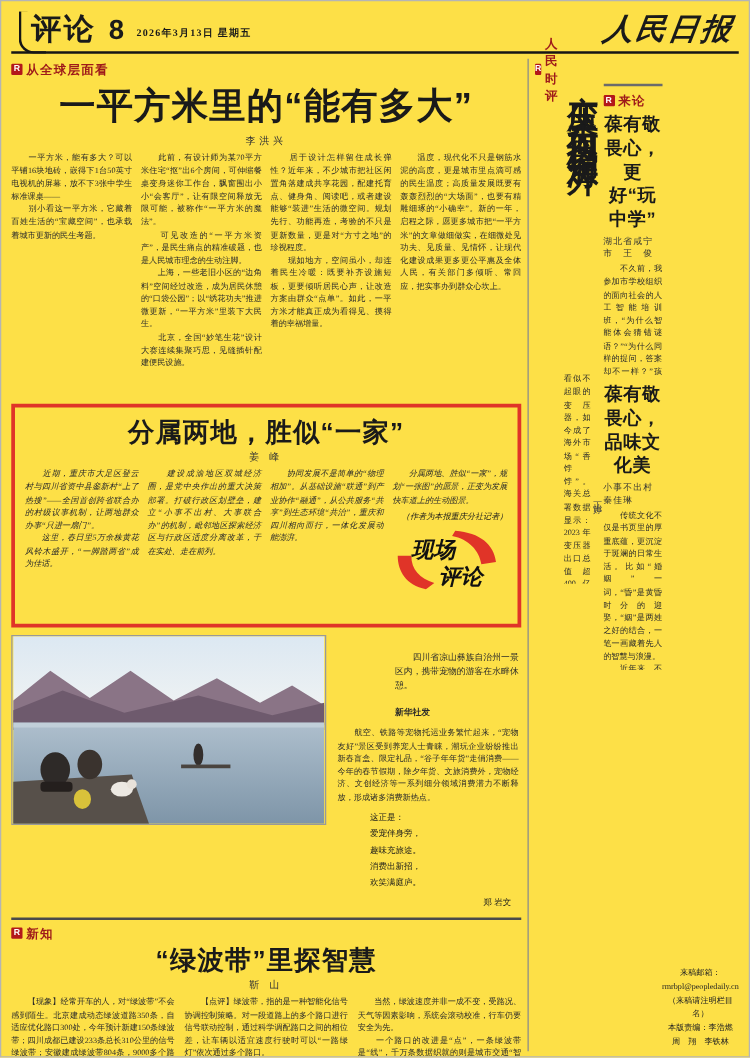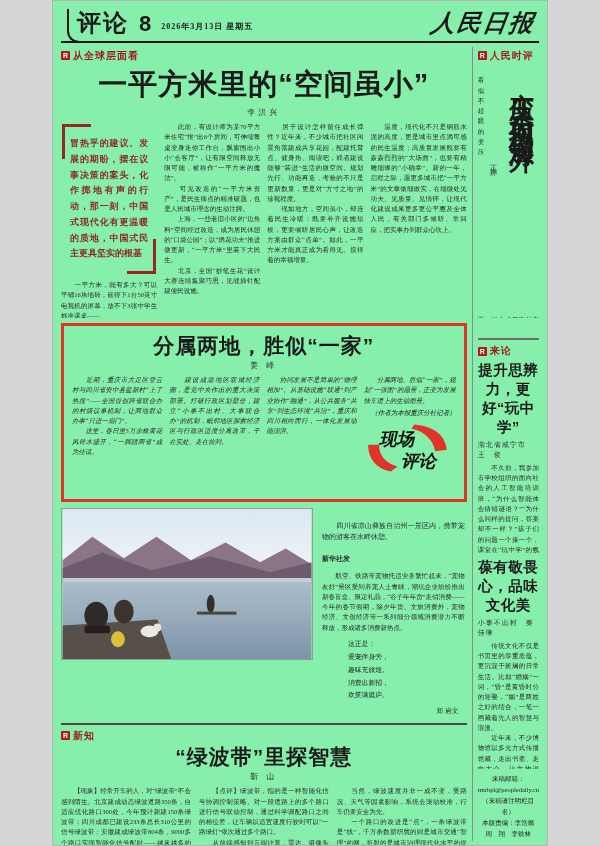--- a/index.html
+++ b/index.html
@@ -1,37 +1,37 @@
 <!DOCTYPE html>
 <html><head>
 <meta charset="utf-8">
 <style>
   * { margin:0; padding:0; box-sizing:border-box; }
   html,body { background:#d6d6d6; }
   body { font-family:"Liberation Serif","DejaVu Serif",serif; color:#1a1a1a; }
-  .page { width:496px; height:846px; margin:0 auto; background:#86efac; border:1px solid #b5b5b5;
+  .page { width:600px; height:846px; margin:0 auto; background:#fde047; border:1px solid #b5b5b5;
           padding:6px 8px 4px; overflow:hidden; }
 
   
   .masthead { position:relative; height:36px; border-bottom:2px solid #161616; margin-bottom:4px; }
   .mast-curve { position:absolute; left:6px; top:2px; width:22px; height:34px;
                 border-left:2.5px solid #161616; border-bottom:2.5px solid #161616;
                 border-bottom-left-radius:12px; }
   .mast-left { position:absolute; left:16px; top:0; display:flex; align-items:baseline; gap:10px; }
   .mast-section { font-family:"Liberation Sans","DejaVu Sans",sans-serif; font-weight:900; font-size:24px; letter-spacing:2px; }
   .mast-page { font-family:"Liberation Sans","DejaVu Sans",sans-serif; font-weight:700; font-size:22px; }
   .mast-date { font-size:8px; font-weight:700; letter-spacing:1px; position:relative; top:-2px; }
   .brand { position:absolute; right:4px; top:0; font-size:24px; font-weight:900;
            font-style:italic; transform:skewX(-8deg); letter-spacing:2px; }
 
   
   .main { display:flex; height:794px; }
   .col-left { width:424px; padding-right:5px; }
   .vdivider { border-left:1px solid #8a8a8a; }
-  .col-right { flex:1; padding-left:5px; display:flex; flex-direction:column; }
+  .col-right { flex:1; padding-left:5px; display:flex; }
 
   
   .sec-label { display:flex; align-items:center; gap:3px; height:13px; margin:2px 0 1px; }
   .r-icon { width:9px; height:9px; background:#b3181a; color:#fff; font-family:"Liberation Sans",sans-serif;
             font-size:7px; font-weight:700; line-height:9px; text-align:center; border-radius:1px; }
   .sec-label span.txt { color:#9e1a1a; font-family:"Liberation Sans",sans-serif; font-weight:700; font-size:10px; letter-spacing:1px; }
 
   
   .h1 { font-family:"Liberation Sans","DejaVu Sans",sans-serif; font-weight:900; font-size:29px;
         text-align:center; letter-spacing:1px; margin:3px 0 2px; }
@@ -103,28 +103,25 @@
 
   <div class="main">
 
     <div class="col-left">
 
       <div class="sec-label">
         <span class="r-icon">R</span>
         <span class="txt">从全球层面看</span>
       </div>
 
-      <div class="h1">一平方米里的“空间虽小”</div>
+      <div class="h1">一平方米里的“能有多大”</div>
       <div class="byline">李洪兴</div>
 
       <div class="cols4">
         <div>
-          <div class="qbox">
-            <div class="qtext">冒热乎的建议、发展的期盼，摆在议事决策的案头，化作掷地有声的行动，那一刻，中国式现代化有更温暖的质地，中国式民主更具坚实的根基</div>
-          </div>
           <div class="tiny">　　一平方米，能有多大？可以平铺16块地砖，嵌得下1台50英寸电视机的屏幕，放不下3张中学生标准课桌——
 　　别小看这一平方米，它藏着百姓生活的“宝藏空间”，也承载着城市更新的民生考题。</div>
         </div>
         <div class="tiny">　　此前，有设计师为某70平方米住宅“抠”出6个房间，可伸缩餐桌变身迷你工作台，飘窗围出小小“会客厅”，让有限空间释放无限可能，被称作“一平方米的魔法”。
 　　可见改造的“一平方米资产”，是民生痛点的精准破题，也是人民城市理念的生动注脚。
 　　上海，一些老旧小区的“边角料”空间经过改造，成为居民休憩的“口袋公园”；以“绣花功夫”推进微更新，“一平方米”里装下大民生。
 　　北京，全国“妙笔生花”设计大赛连续集聚巧思，见缝插针配建便民设施。</div>
         <div class="tiny">　　居于设计怎样留住成长弹性？近年来，不少城市把社区闲置角落建成共享花园，配建托育点、健身角、阅读吧，或者建设能够“装进”生活的微空间。规划先行、功能再造，考验的不只是更新数量，更是对“方寸之地”的珍视程度。
 　　现如地方，空间虽小，却连着民生冷暖：既要补齐设施短板，更要倾听居民心声，让改造方案由群众“点单”。如此，一平方米才能真正成为看得见、摸得着的幸福增量。</div>
         <div class="tiny">　　温度，现代化不只是钢筋水泥的高度，更是城市里点滴可感的民生温度；高质量发展既要有轰轰烈烈的“大场面”，也要有精雕细琢的“小确幸”。新的一年，启程之际，愿更多城市把“一平方米”的文章做细做实，在细微处见功夫、见质量、见情怀，让现代化建设成果更多更公平惠及全体人民，有关部门多倾听、常回应，把实事办到群众心坎上。</div>
@@ -172,21 +169,21 @@
           <ellipse cx="34" cy="108" rx="12" ry="14" fill="#2e2a28"></ellipse>
           <ellipse cx="62" cy="104" rx="10" ry="12" fill="#3a332e"></ellipse>
           <rect x="22" y="118" width="26" height="8" rx="3" fill="#241f1d"></rect>
           <ellipse cx="88" cy="124" rx="9" ry="6" fill="#ece8e2"></ellipse>
           <circle cx="96" cy="120" r="4" fill="#e8e2da"></circle>
           <ellipse cx="56" cy="132" rx="7" ry="8" fill="#d9c23a"></ellipse>
           <ellipse cx="150" cy="96" rx="4" ry="9" fill="#332e2c"></ellipse>
           <rect x="136" y="104" width="40" height="3" fill="#4a443f"></rect>
         </svg>
         <div class="photo-side">
-          <div class="tiny" style="font-size:7px;">
+          <div class="tiny" style="font-size:7px;margin-left:46px;">
             <span>　　四川省凉山彝族自治州一景区内，携带宠物的游客在水畔休憩。</span>
             <span style="display:inline-block;width:14px;"></span>
             <b>新华社发</b>
           </div>
           <div class="tiny" style="margin-top:6px;">　　航空、铁路等宠物托运业务繁忙起来，“宠物友好”景区受到养宠人士青睐，潮玩企业纷纷推出新春盲盒、限定礼品，“谷子年年货”走俏消费——今年的春节假期，除夕年货、文旅消费外，宠物经济、文创经济等一系列细分领域消费潜力不断释放，形成诸多消费新热点。</div>
           <div class="poem">这正是：
 爱宠伴身旁，
 趣味充旅途。
 消费出新招，
 欢笑满庭庐。</div>
@@ -228,21 +225,21 @@
 　　从中国制造自身看，热销的背后是完整的产业链供应链优势。从取向硅钢等关键原材料实现量产突破，到智能化产线大幅提升效率，再到企业深耕海外市场、建立本地化服务网络，“中国造”变压器兼具质量、交付与性价比优势，竞争力持续增强。
 　　也要看到，海外需求存在不确定性，行业竞争日趋激烈。企业还需在研发投入、标准认证、售后服务上持续发力，推动从“卖产品”向“卖服务”“卖方案”延伸，把先发优势转化为长期优势。
 　　小小变压器，折射中国制造转型升级的大逻辑。坚持创新驱动、锻长补短，中国制造定能在全球市场赢得更大主动。</div>
       </div>
 
       <div class="lailun">
         <div class="sec-label">
           <span class="r-icon">R</span>
           <span class="txt">来论</span>
         </div>
-        <div class="h3">提升思辨力，更好“玩中学”</div>
+        <div class="h3">葆有敬畏心，更好“玩中学”</div>
         <div class="byline2">湖北省咸宁市　王　俊</div>
         <div class="tiny lai-body">　　不久前，我参加市学校组织的面向社会的人工智能培训班，“为什么智能体会猜错谜语？”“为什么同样的提问，答案却不一样？”孩子们的问题一个接一个，课堂在“玩中学”的氛围里充满思辨味。把抽象的知识变成可感的体验，孩子们在动手动脑中学会提问、学会质疑、学会求证。期待更多课堂寓教于乐，让学习既有意思又有意义，助力孩子们在求知中提升思辨力，于思辨中更好成长。</div>
 
         <div class="h3">葆有敬畏心，品味文化美</div>
         <div class="byline2">小事不出村　秦佳琳</div>
         <div class="tiny lai-body2">　　传统文化不仅是书页里的厚重底蕴，更沉淀于斑斓的日常生活。比如“婚姻”一词，“昏”是黄昏时分的迎娶，“姻”是两姓之好的结合，一笔一画藏着先人的智慧与浪漫。
 　　近年来，不少博物馆以多元方式传播馆藏，走出书斋、走向大众，让文物说话、让历史发声；网友们在评论区交流心得，传统文化焕发新的生机。语言可以通俗，但不能粗俗；表达可以多元，但不能失了敬畏。葆有敬畏之心，方能品味文化之美，做传统文化的守护者、传承者。</div>
       </div>
 
       <div class="footer">

